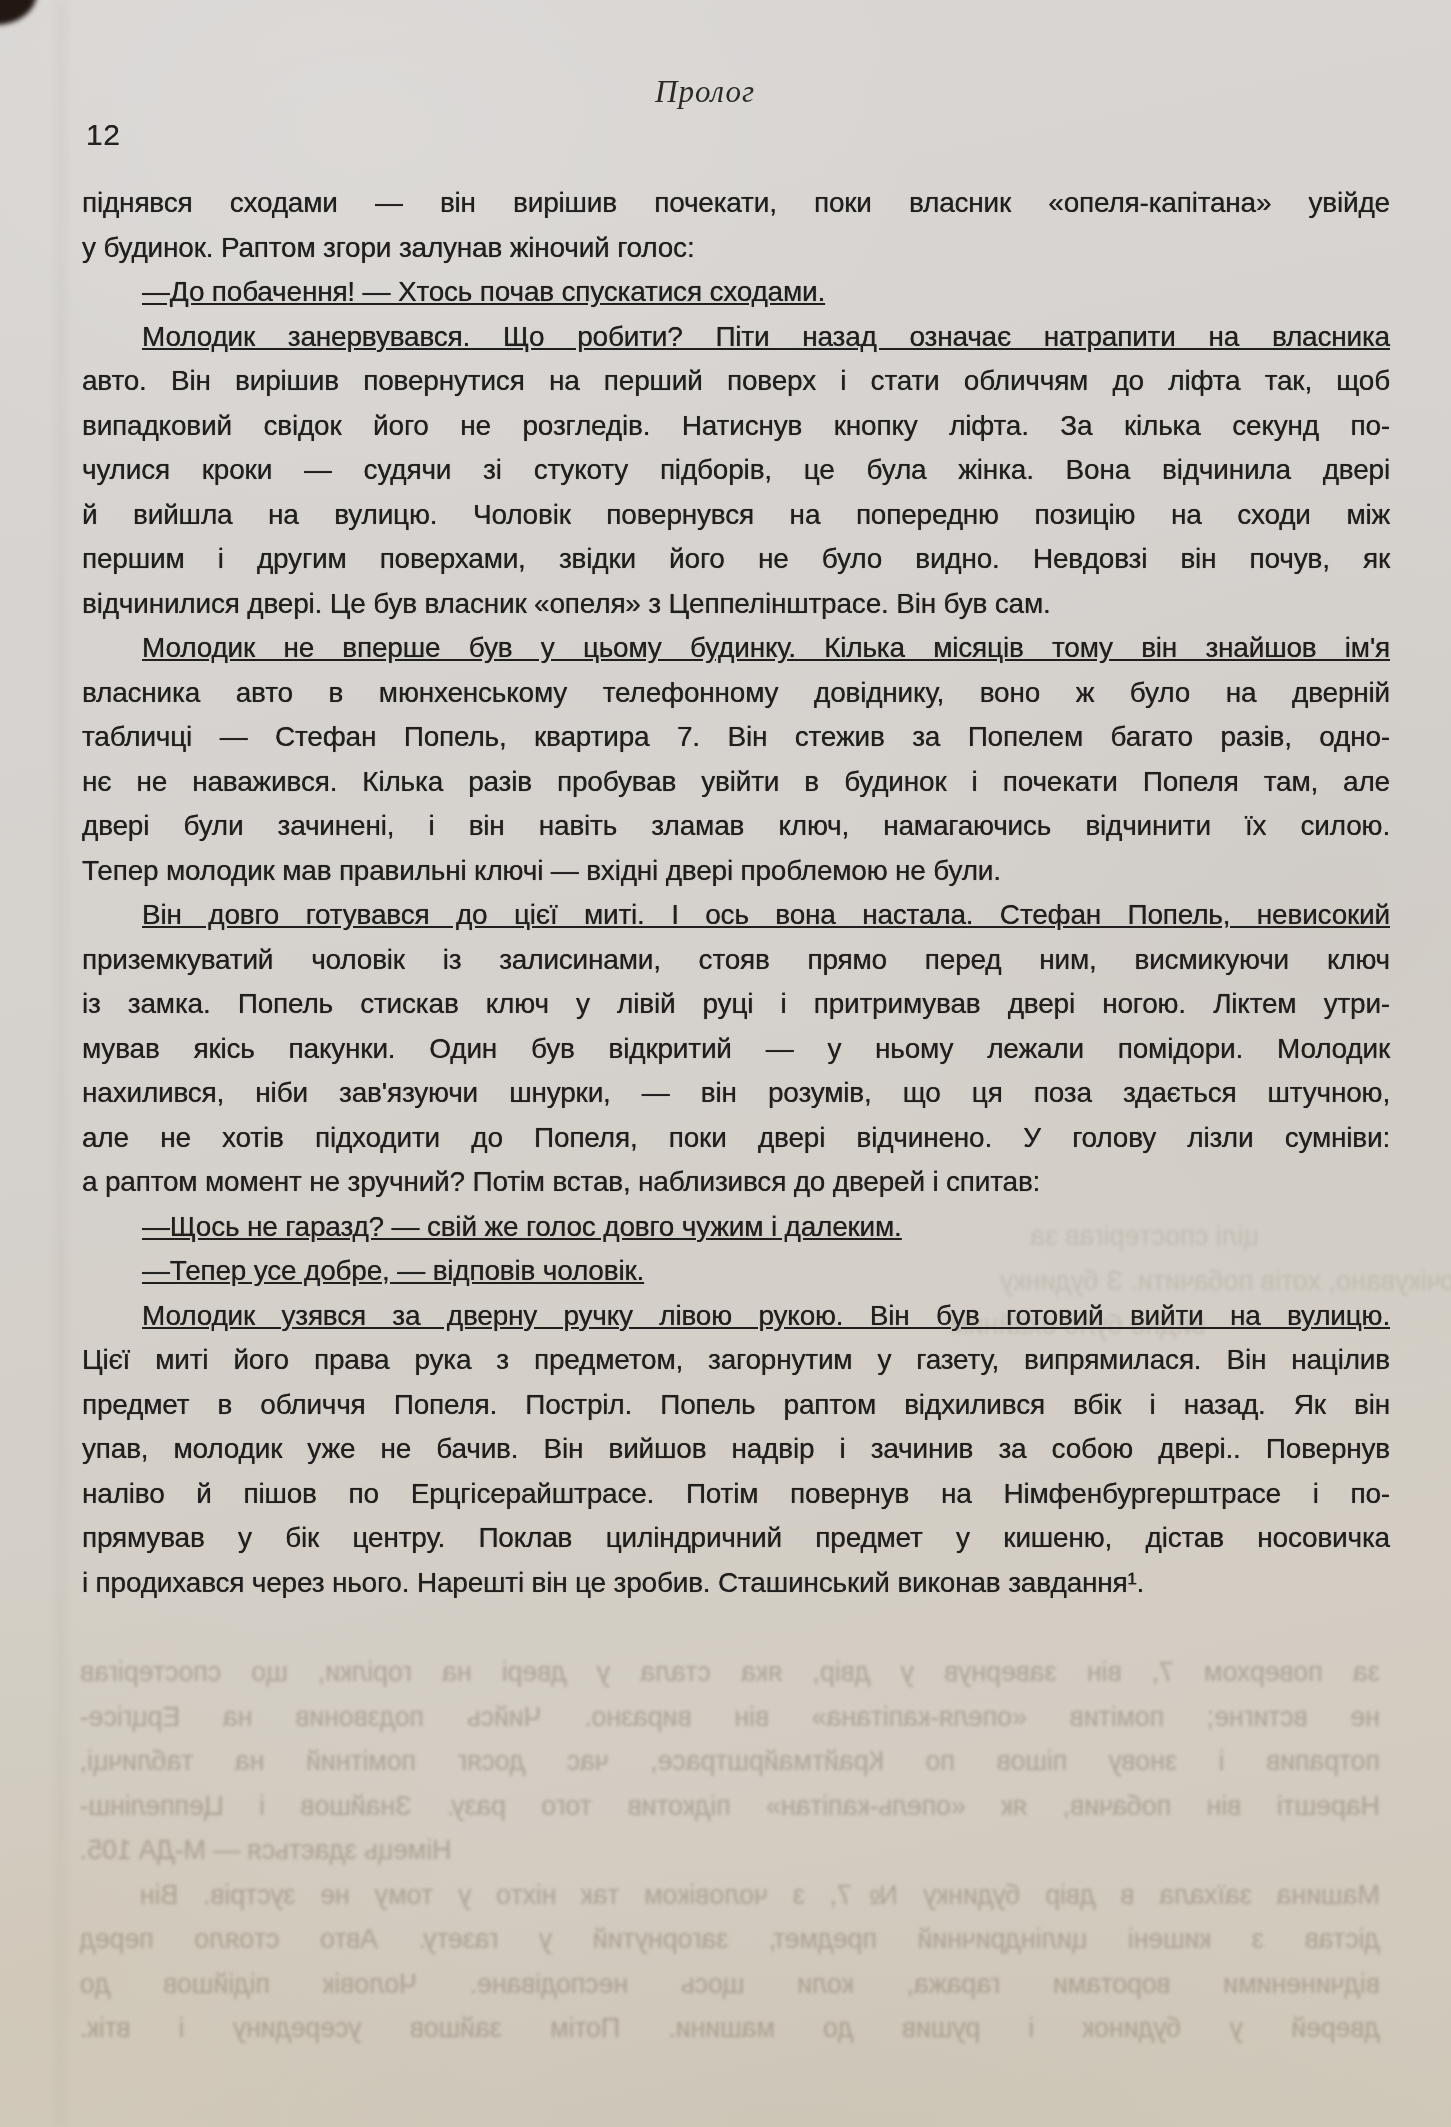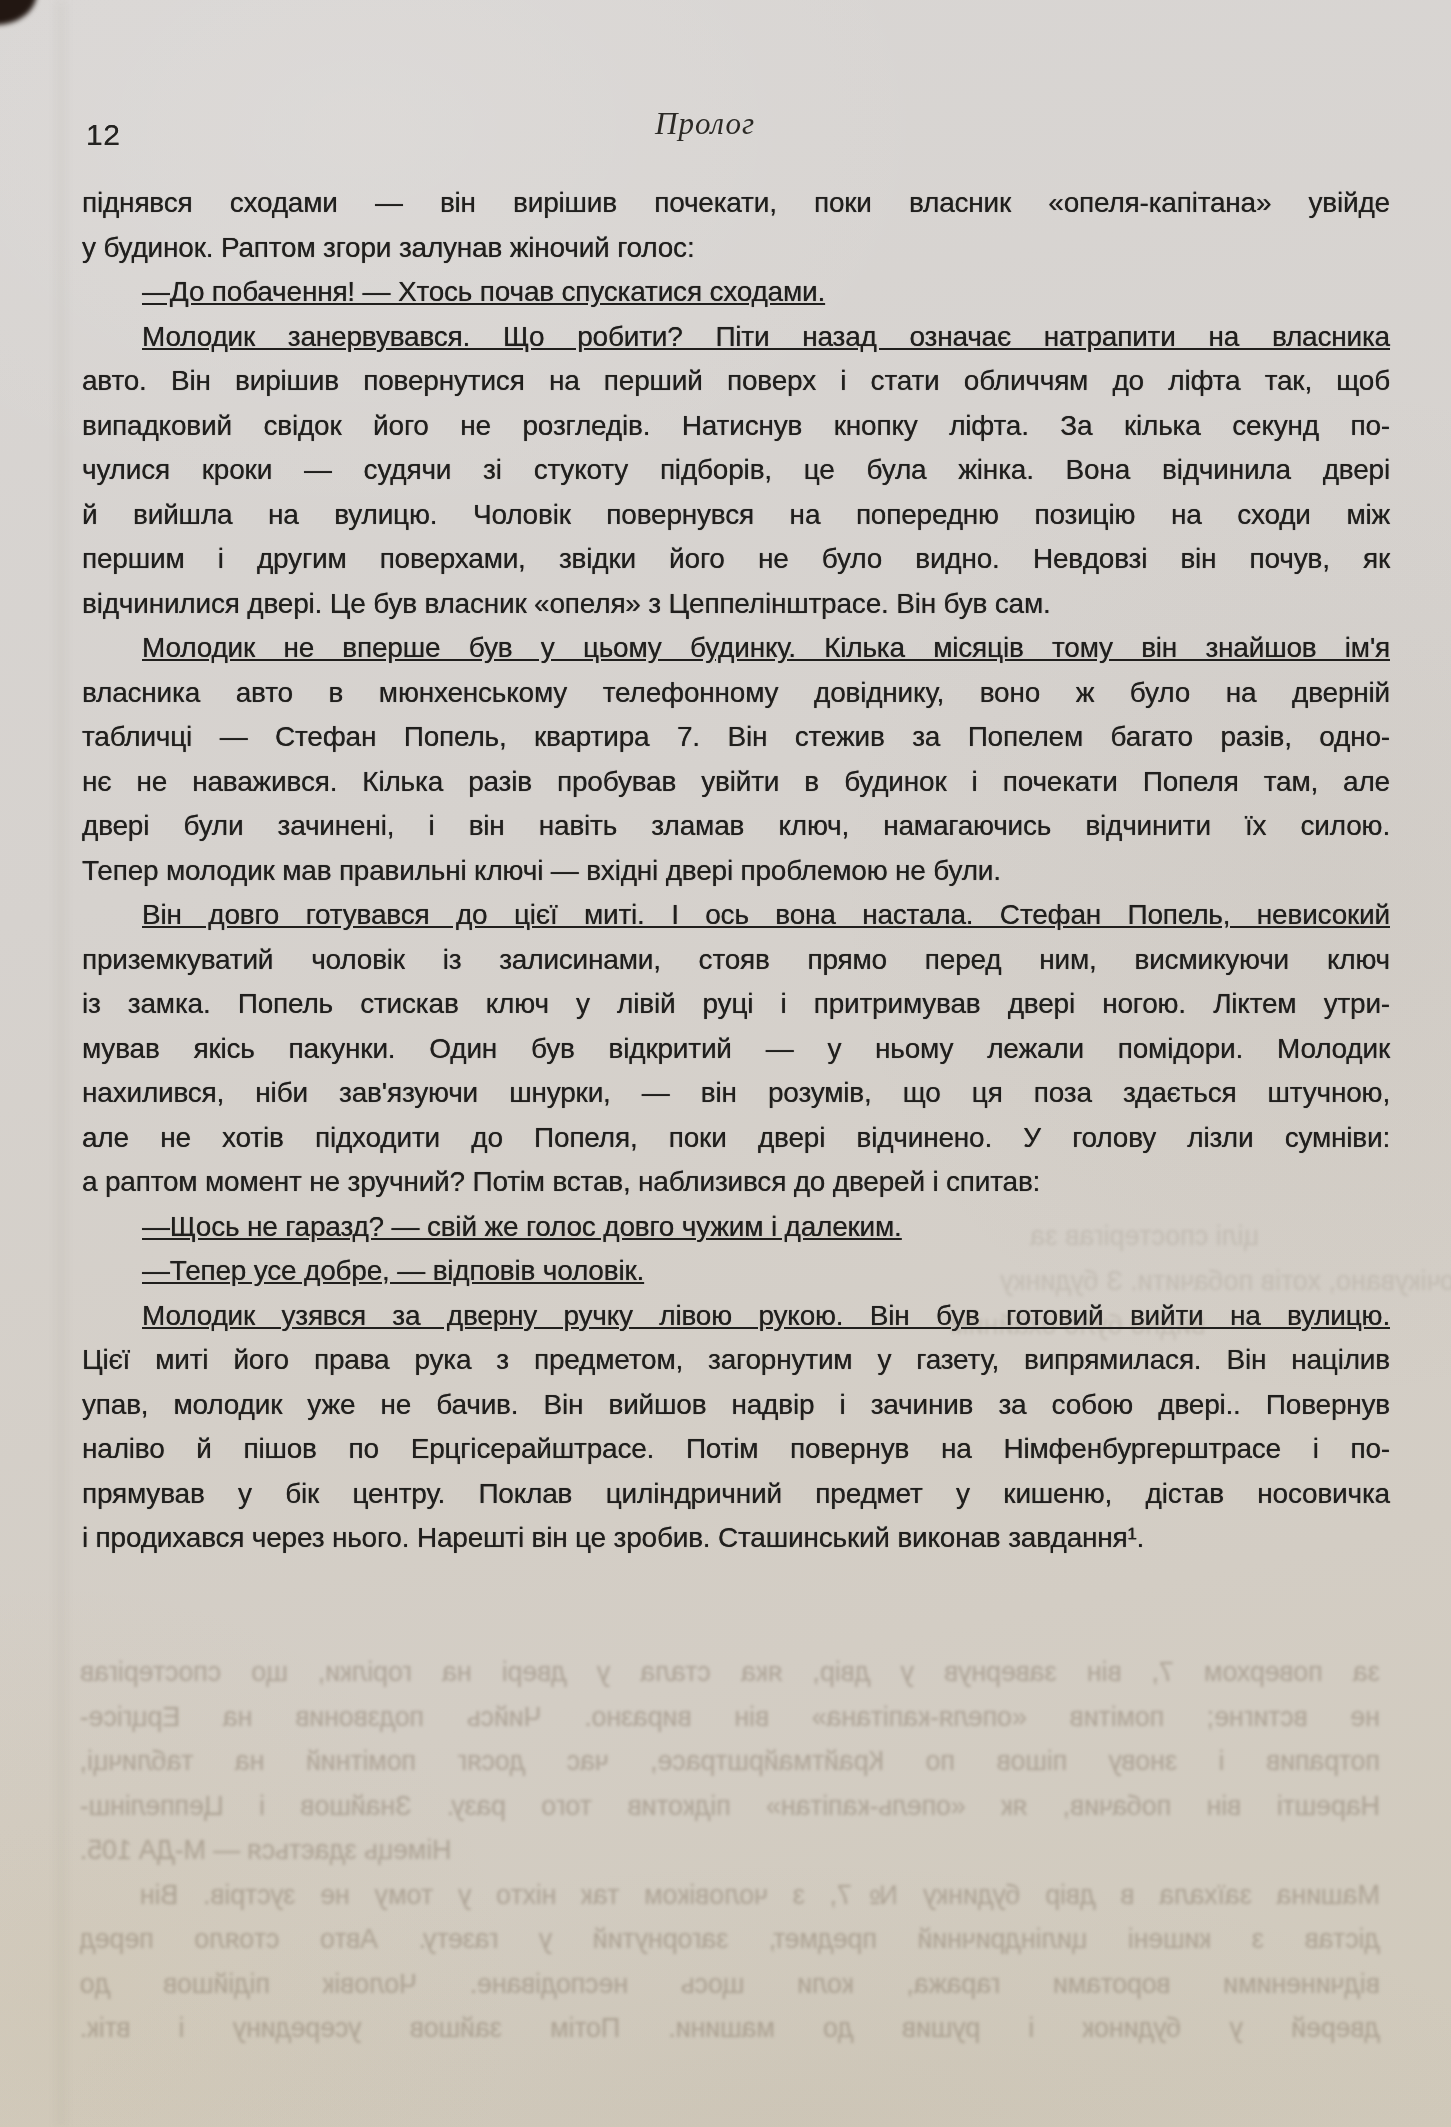--- a/index.html
+++ b/index.html
@@ -29,21 +29,21 @@
   }
   .pagenum{
     position:absolute;top:79px;left:86px;
     font-size:30px;color:#242321;letter-spacing:.5px;
     text-shadow:0 0 .6px rgba(30,28,26,.8);
     margin-top:39px;
   }
   .runhead{
     position:absolute;top:74px;left:655px;
     font-family:"Liberation Serif",serif;font-style:italic;
-    font-size:31px;color:#2c2a26;letter-spacing:1px;margin-top:32px;
+    font-size:31px;color:#2c2a26;letter-spacing:1px;
   }
   .text{
     position:absolute;left:82px;top:181px;width:1308px;
     font-size:28px;line-height:44.5px;letter-spacing:-.2px;
     color:#201f1d;text-shadow:0 0 .7px rgba(32,30,28,.85);
   }
   .line{height:44.5px;text-align:justify;text-align-last:justify;}
   .line.end{text-align-last:left;}
   .line.indent{padding-left:60px;text-decoration:underline;}
   
@@ -108,18 +108,19 @@
       <div class="line">приземкуватий чоловік із залисинами, стояв прямо перед ним, висмикуючи ключ</div>
       <div class="line">із замка. Попель стискав ключ у лівій руці і притримував двері ногою. Ліктем утри-</div>
       <div class="line">мував якісь пакунки. Один був відкритий — у ньому лежали помідори. Молодик</div>
       <div class="line">нахилився, ніби зав'язуючи шнурки, — він розумів, що ця поза здається штучною,</div>
       <div class="line">але не хотів підходити до Попеля, поки двері відчинено. У голову лізли сумніви:</div>
       <div class="line end">а раптом момент не зручний? Потім встав, наблизився до дверей і спитав:</div>
       <div class="line indent end">—Щось не гаразд? — свій же голос довго чужим і далеким.</div>
       <div class="line indent end">—Тепер усе добре, — відповів чоловік.</div>
       <div class="line indent">Молодик узявся за дверну ручку лівою рукою. Він був готовий вийти на вулицю.</div>
       <div class="line">Цієї миті його права рука з предметом, загорнутим у газету, випрямилася. Він націлив</div>
+      <div class="line">предмет в обличчя Попеля. Постріл. Попель раптом відхилився вбік і назад. Як він</div>
       <div class="line">упав, молодик уже не бачив. Він вийшов надвір і зачинив за собою двері.. Повернув</div>
       <div class="line">наліво й пішов по Ерцгісерайштрасе. Потім повернув на Німфенбургерштрасе і по-</div>
       <div class="line">прямував у бік центру. Поклав циліндричний предмет у кишеню, дістав носовичка</div>
       <div class="line end">і продихався через нього. Нарешті він це зробив. Сташинський виконав завдання¹.</div>
     </div>
 </div>
 
 </body></html>

